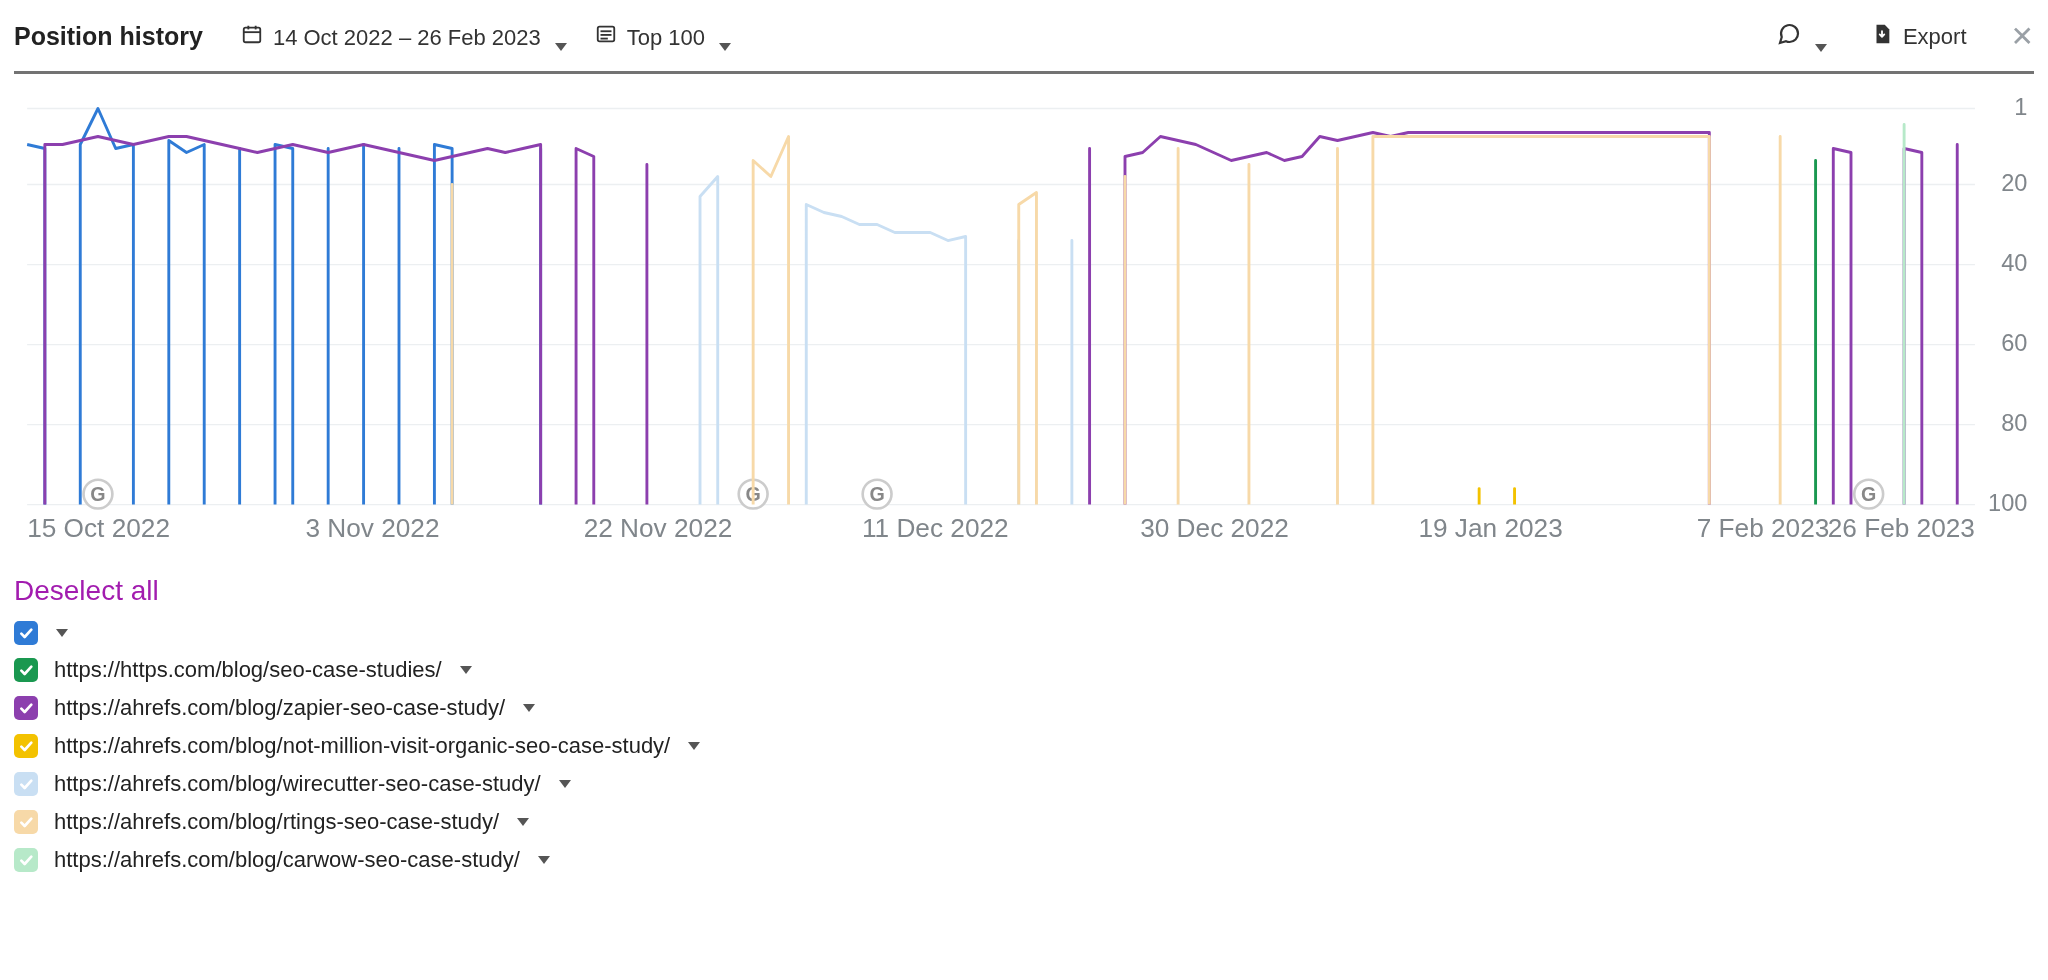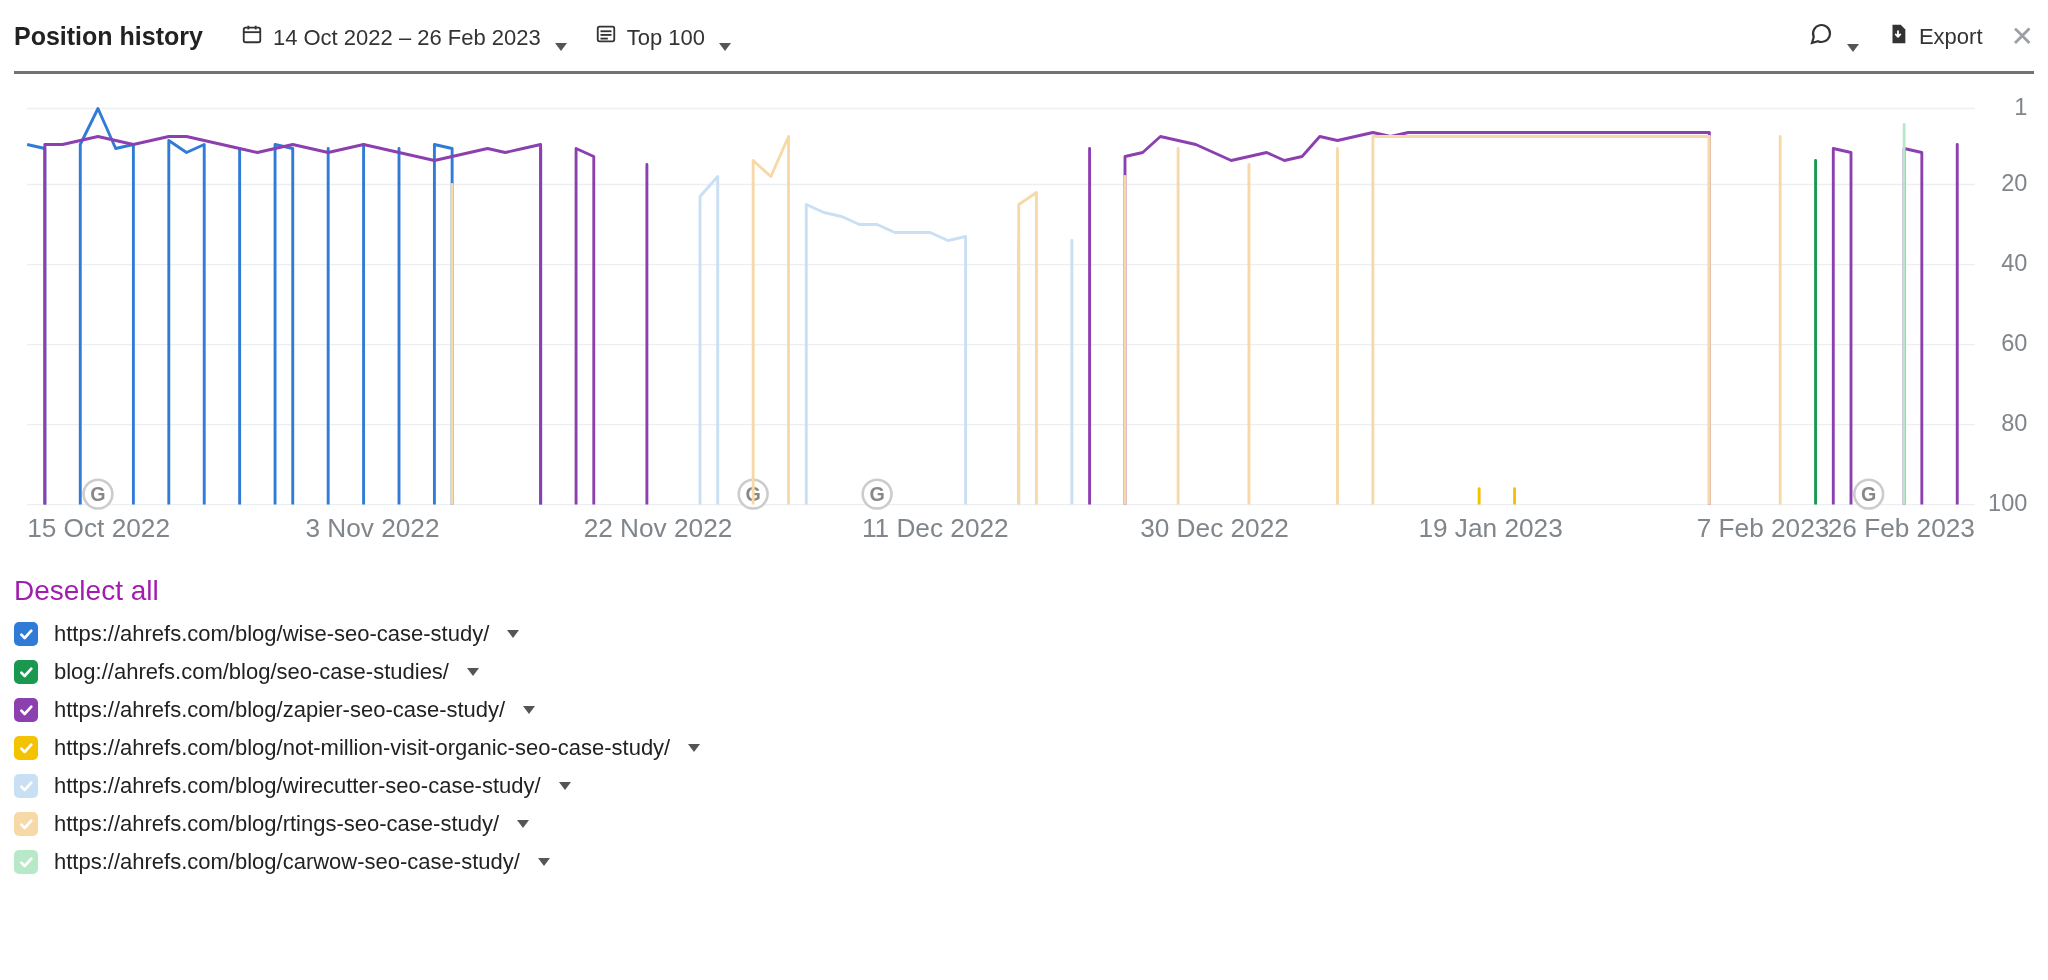--- a/index.html
+++ b/index.html
@@ -36,21 +36,21 @@
     width:0;height:0;
     border-left:6px solid transparent;
     border-right:6px solid transparent;
     border-top:8px solid #555;
     margin-left:4px;
   }
   .toolbar-right {
     margin-left: auto;
     display: flex;
     align-items: center;
-    gap: 28px;
+    gap: 44px;
   }
   .close-x {
     font-size: 28px;
     color: #9aa0a6;
     cursor:pointer;
     font-weight:300;
   }
   .export {
     display:flex; align-items:center; gap:10px;
     font-size:22px; color:#333; cursor:pointer;
@@ -217,30 +217,29 @@
 </div>
 
 <div class="deselect">Deselect all</div>
 <div class="legend" id="legend">
     <div class="legend-row">
       <div class="chk" style="background: rgb(47, 123, 214);">
         <svg viewBox="0 0 24 24" fill="none" stroke="#fff" stroke-width="4" stroke-linecap="round" stroke-linejoin="round">
           <polyline points="5 13 10 18 20 7"></polyline>
         </svg>
       </div>
-      <span class="legend-url">https://ahrefs.com/blog/wise-seo-case-study/</span>
       <span class="caret-down"></span>
     </div>
     <div class="legend-row">
       <div class="chk" style="background: rgb(26, 152, 80);">
         <svg viewBox="0 0 24 24" fill="none" stroke="#fff" stroke-width="4" stroke-linecap="round" stroke-linejoin="round">
           <polyline points="5 13 10 18 20 7"></polyline>
         </svg>
       </div>
-      <span class="legend-url">blog://ahrefs.com/blog/seo-case-studies/</span>
+      <span class="legend-url">https://https.com/blog/seo-case-studies/</span>
       <span class="caret-down"></span>
     </div>
     <div class="legend-row">
       <div class="chk" style="background: rgb(140, 63, 174);">
         <svg viewBox="0 0 24 24" fill="none" stroke="#fff" stroke-width="4" stroke-linecap="round" stroke-linejoin="round">
           <polyline points="5 13 10 18 20 7"></polyline>
         </svg>
       </div>
       <span class="legend-url">https://ahrefs.com/blog/zapier-seo-case-study/</span>
       <span class="caret-down"></span>

